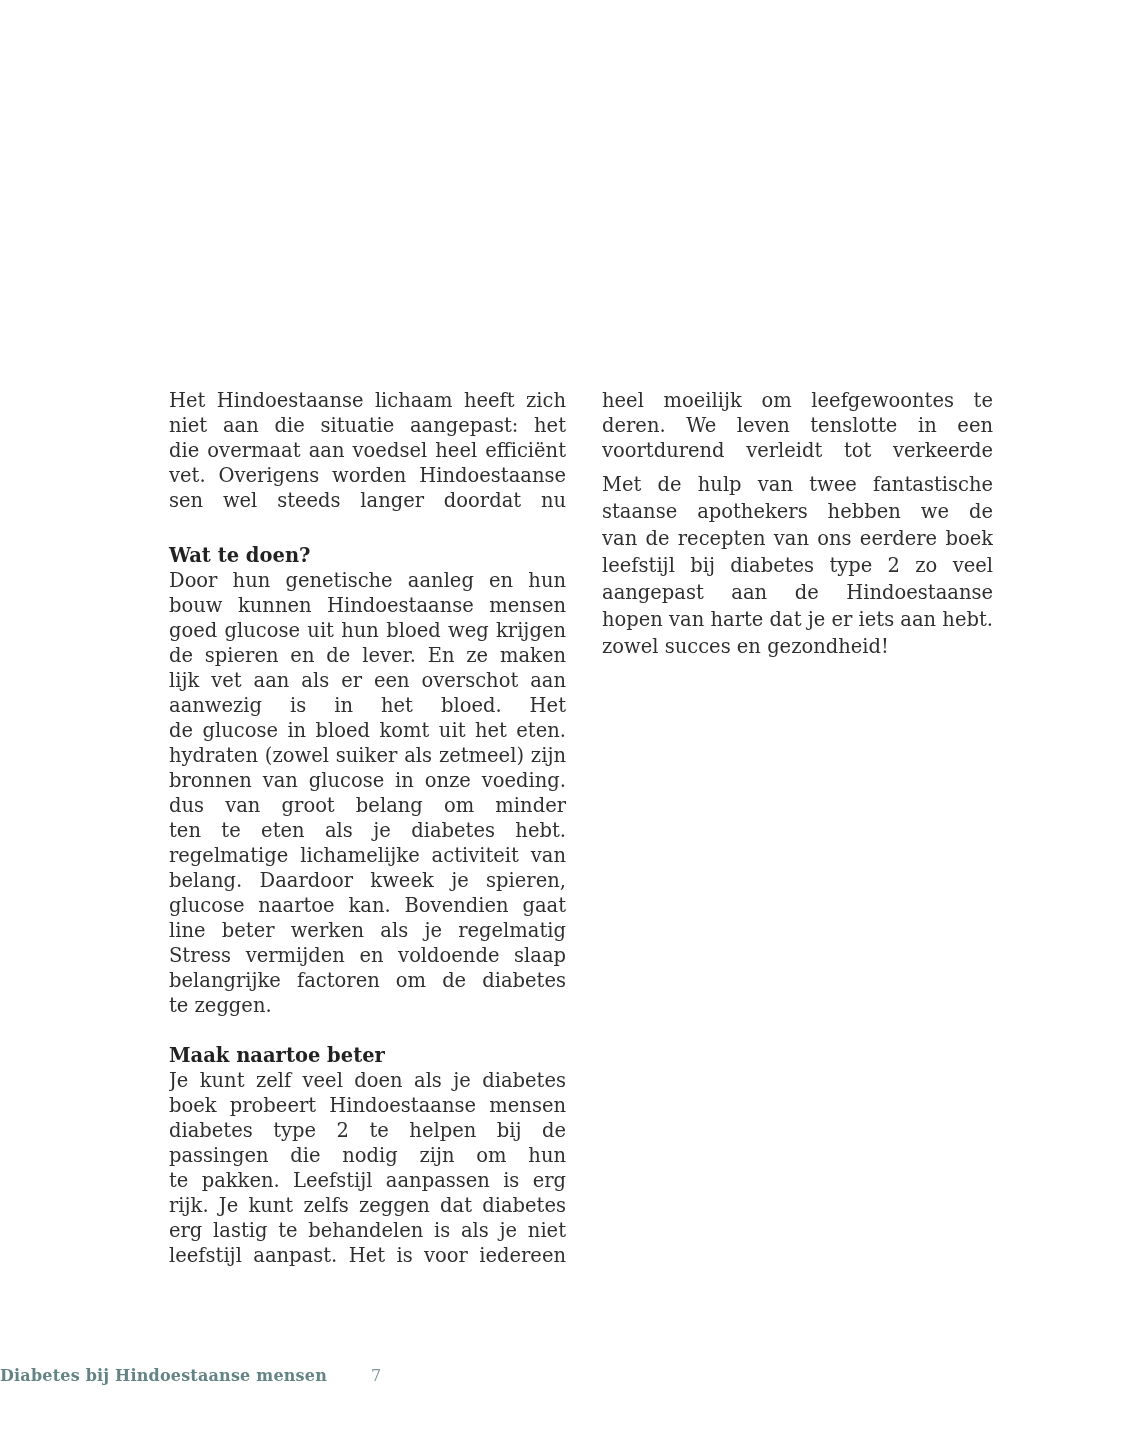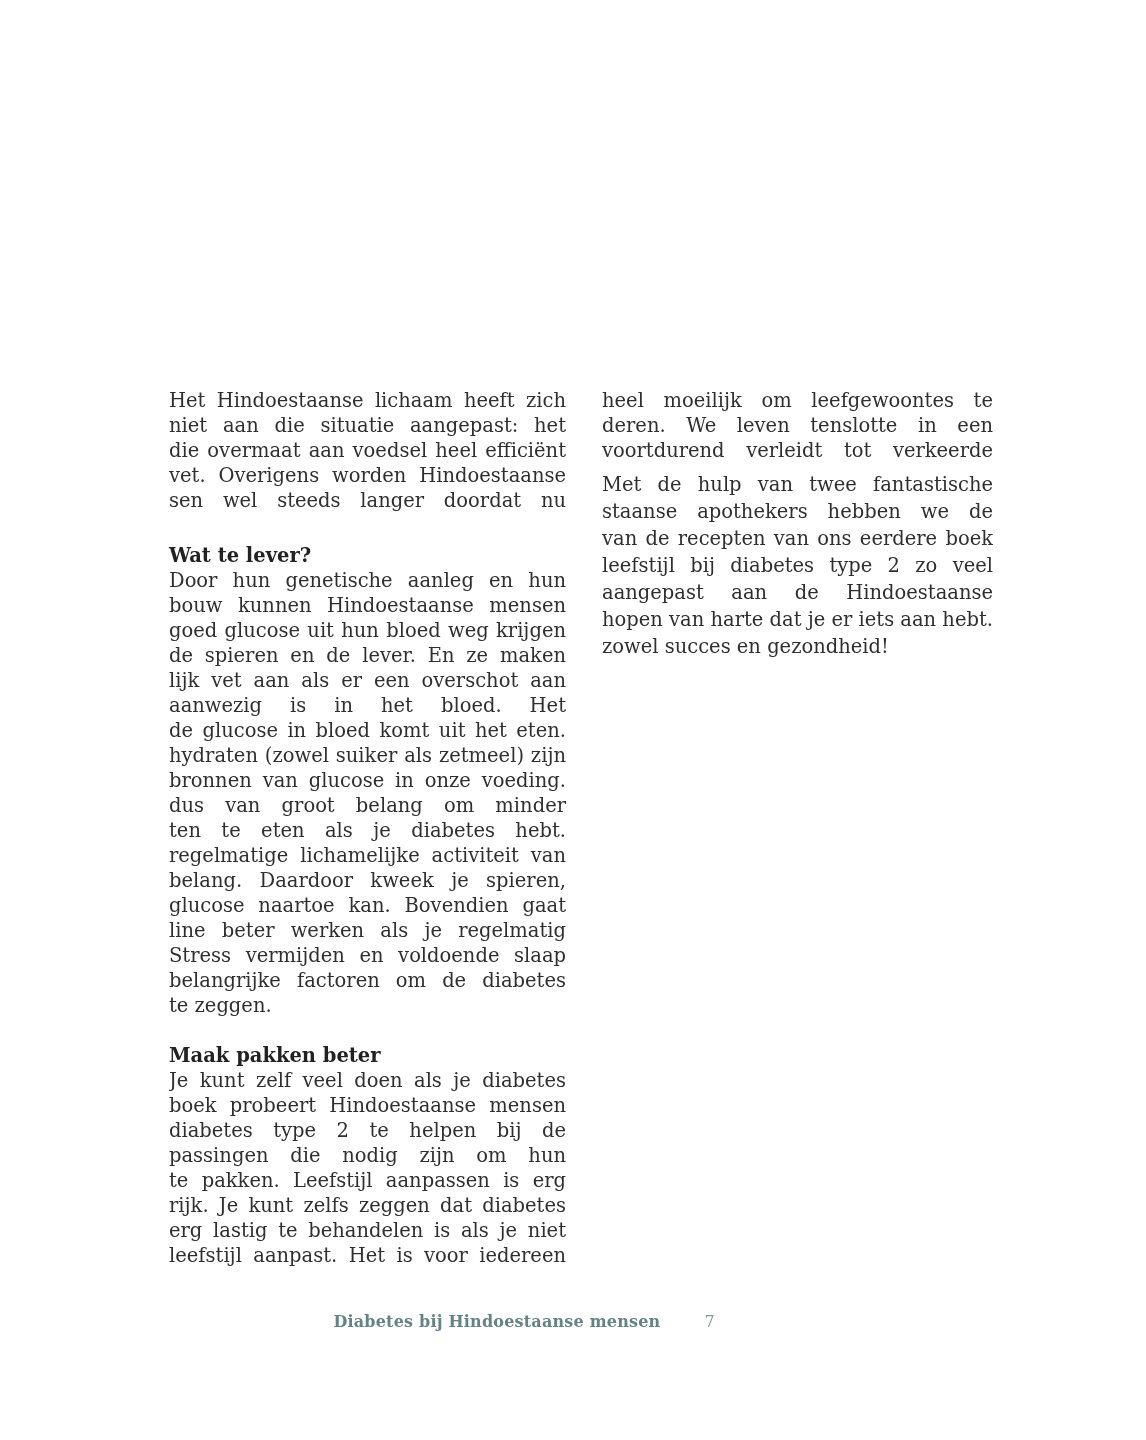--- a/index.html
+++ b/index.html
@@ -46,25 +46,25 @@
   .authors .line {
     font-size: 19.5px;
     line-height: 27px;
     height: 27px;
     text-align: left !important;
     text-align-last: left !important;
   }
 
   .footer {
     position: absolute;
-    top: 1312px;
+    top: 1366px;
     left: 0;
     width: 1048px;
     display: flex;
-    justify-content: center;
+    justify-content: flex-start;
     align-items: baseline;
   }
   .footer .running-title {
     font-weight: bold;
     font-size: 16px;
     color: #648385;
     letter-spacing: 0.2px;
   }
   .footer .pagenum {
     font-size: 16px;
@@ -76,42 +76,42 @@
 <body>
 
 <div class="column" id="col-left">
   <div class="para">
       <div class="line">Het Hindoestaanse lichaam heeft zich nog</div>
       <div class="line">niet aan die situatie aangepast: het stapelt al</div>
       <div class="line">die overmaat aan voedsel heel efficiënt op als</div>
       <div class="line">vet. Overigens worden Hindoestaanse men-</div>
       <div class="line">sen wel steeds langer doordat nu voldoende</div>
     </div>
-  <h3 class="heading" id="heading-1">Wat te lever?</h3>
+  <h3 class="heading" id="heading-1">Wat te doen?</h3>
   <div class="para">
       <div class="line">Door hun genetische aanleg en hun lichaams-</div>
       <div class="line">bouw kunnen Hindoestaanse mensen minder</div>
       <div class="line">goed glucose uit hun bloed weg krijgen naar</div>
       <div class="line">de spieren en de lever. En ze maken makke-</div>
       <div class="line">lijk vet aan als er een overschot aan glucose</div>
       <div class="line">aanwezig is in het bloed. Het merendeel van</div>
       <div class="line">de glucose in bloed komt uit het eten. Kool-</div>
       <div class="line">hydraten (zowel suiker als zetmeel) zijn de</div>
       <div class="line">bronnen van glucose in onze voeding. Het is</div>
       <div class="line">dus van groot belang om minder koolhydra-</div>
       <div class="line">ten te eten als je diabetes hebt. Daarnaast is</div>
       <div class="line">regelmatige lichamelijke activiteit van groot</div>
       <div class="line">belang. Daardoor kweek je spieren, waar</div>
       <div class="line">glucose naartoe kan. Bovendien gaat insu-</div>
       <div class="line">line beter werken als je regelmatig beweegt.</div>
       <div class="line">Stress vermijden en voldoende slaap zijn ook</div>
       <div class="line">belangrijke factoren om de diabetes beter in</div>
       <div class="line last">te zeggen.</div>
     </div>
-  <h3 class="heading" id="heading-2">Maak pakken beter</h3>
+  <h3 class="heading" id="heading-2">Maak naartoe beter</h3>
   <div class="para">
       <div class="line">Je kunt zelf veel doen als je diabetes hebt. Dit</div>
       <div class="line">boek probeert Hindoestaanse mensen met</div>
       <div class="line">diabetes type 2 te helpen bij de leefstijlaan-</div>
       <div class="line">passingen die nodig zijn om hun diabetes aan</div>
       <div class="line">te pakken. Leefstijl aanpassen is erg belang-</div>
       <div class="line">rijk. Je kunt zelfs zeggen dat diabetes type 2</div>
       <div class="line">erg lastig te behandelen is als je niet ook de</div>
       <div class="line">leefstijl aanpast. Het is voor iedereen echter</div>
     </div>

